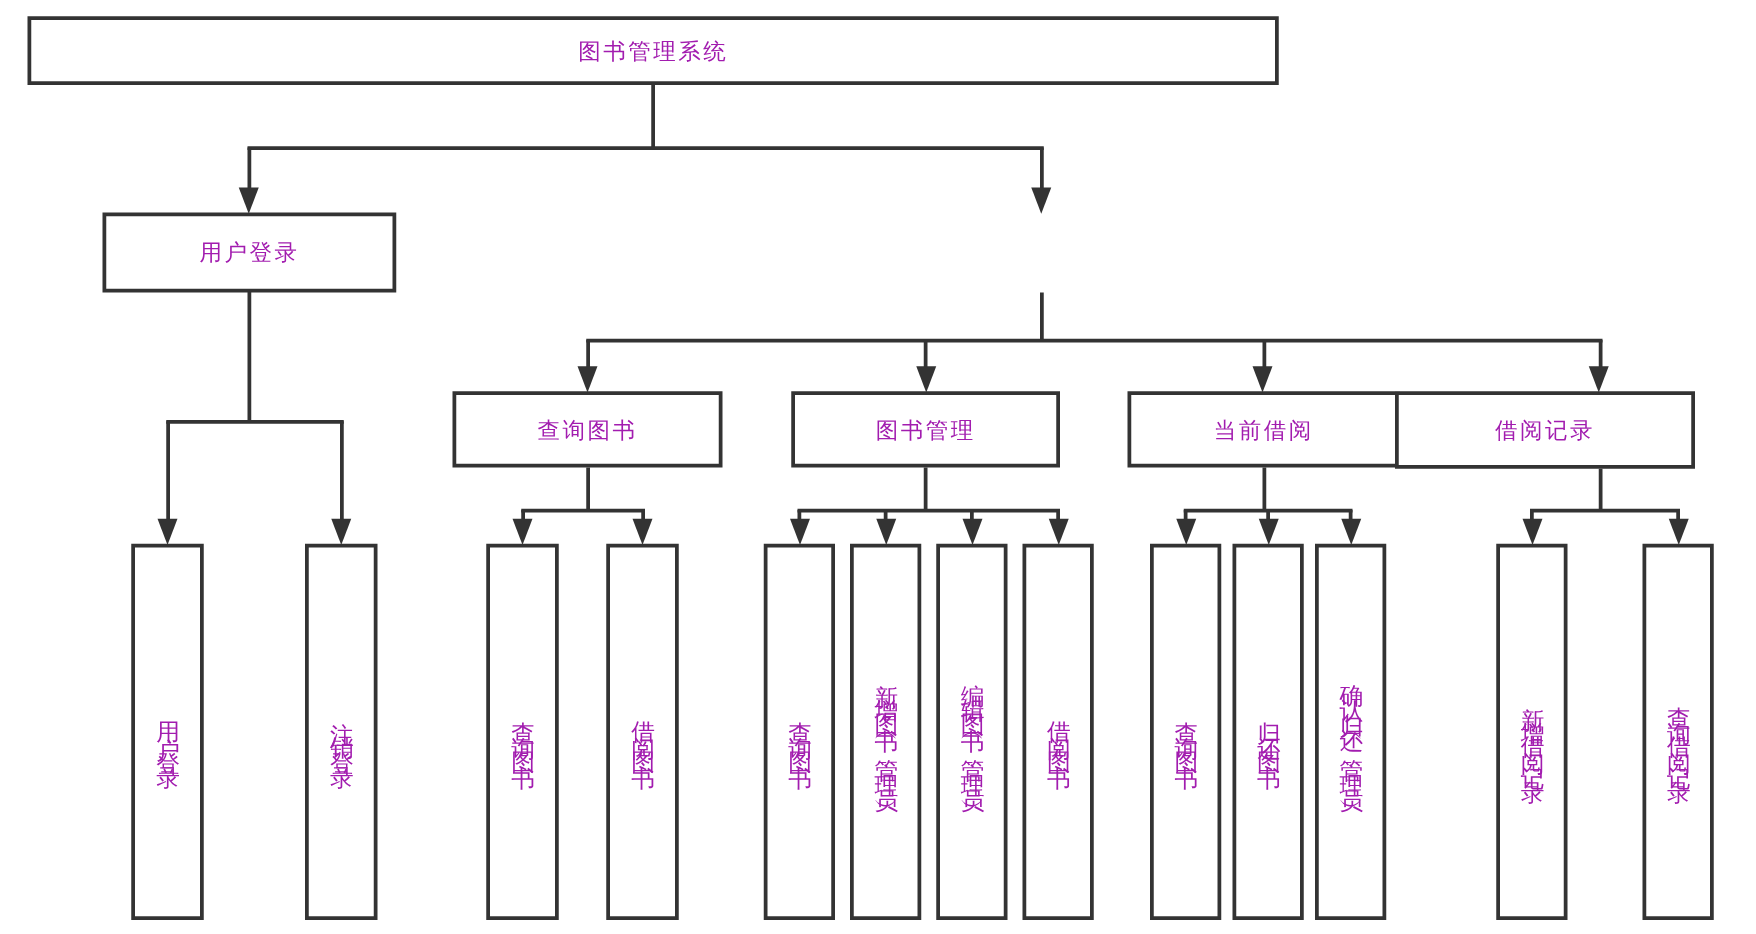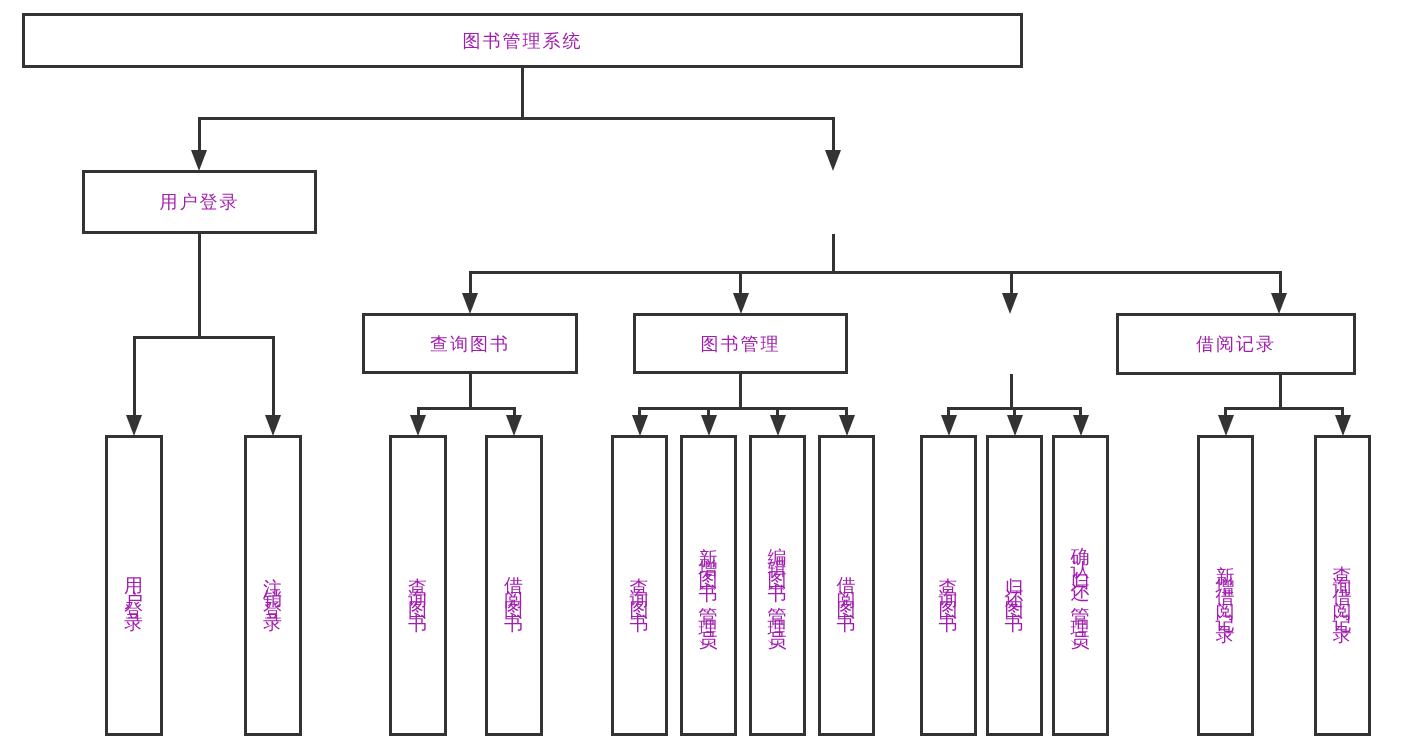--- a/index.html
+++ b/index.html
@@ -37,20 +37,21 @@
 
   <div class="box h" style="left:22px;top:13px;width:1001px;height:55px">图书管理系统</div>
 
   <div class="box h" style="left:82px;top:170px;width:235px;height:64px">用户登录</div>
 
 
   <div class="box h" style="left:362px;top:313px;width:216px;height:61px">查询图书</div>
 
   <div class="box h" style="left:633px;top:313px;width:215px;height:61px">图书管理</div>
 
+  <div class="box h" style="left:902px;top:313px;width:218px;height:61px">当前借阅</div>
 
   <div class="box h" style="left:1116px;top:313px;width:240px;height:62px">借阅记录</div>
 
   <div class="box v" style="left:105px;top:435px;width:58px;height:301px">用户登录</div>
 
   <div class="box v" style="left:244px;top:435px;width:58px;height:301px">注销登录</div>
 
   <div class="box v" style="left:389px;top:435px;width:58px;height:301px">查询图书</div>
 
   <div class="box v" style="left:485px;top:435px;width:58px;height:301px">借阅图书</div>

